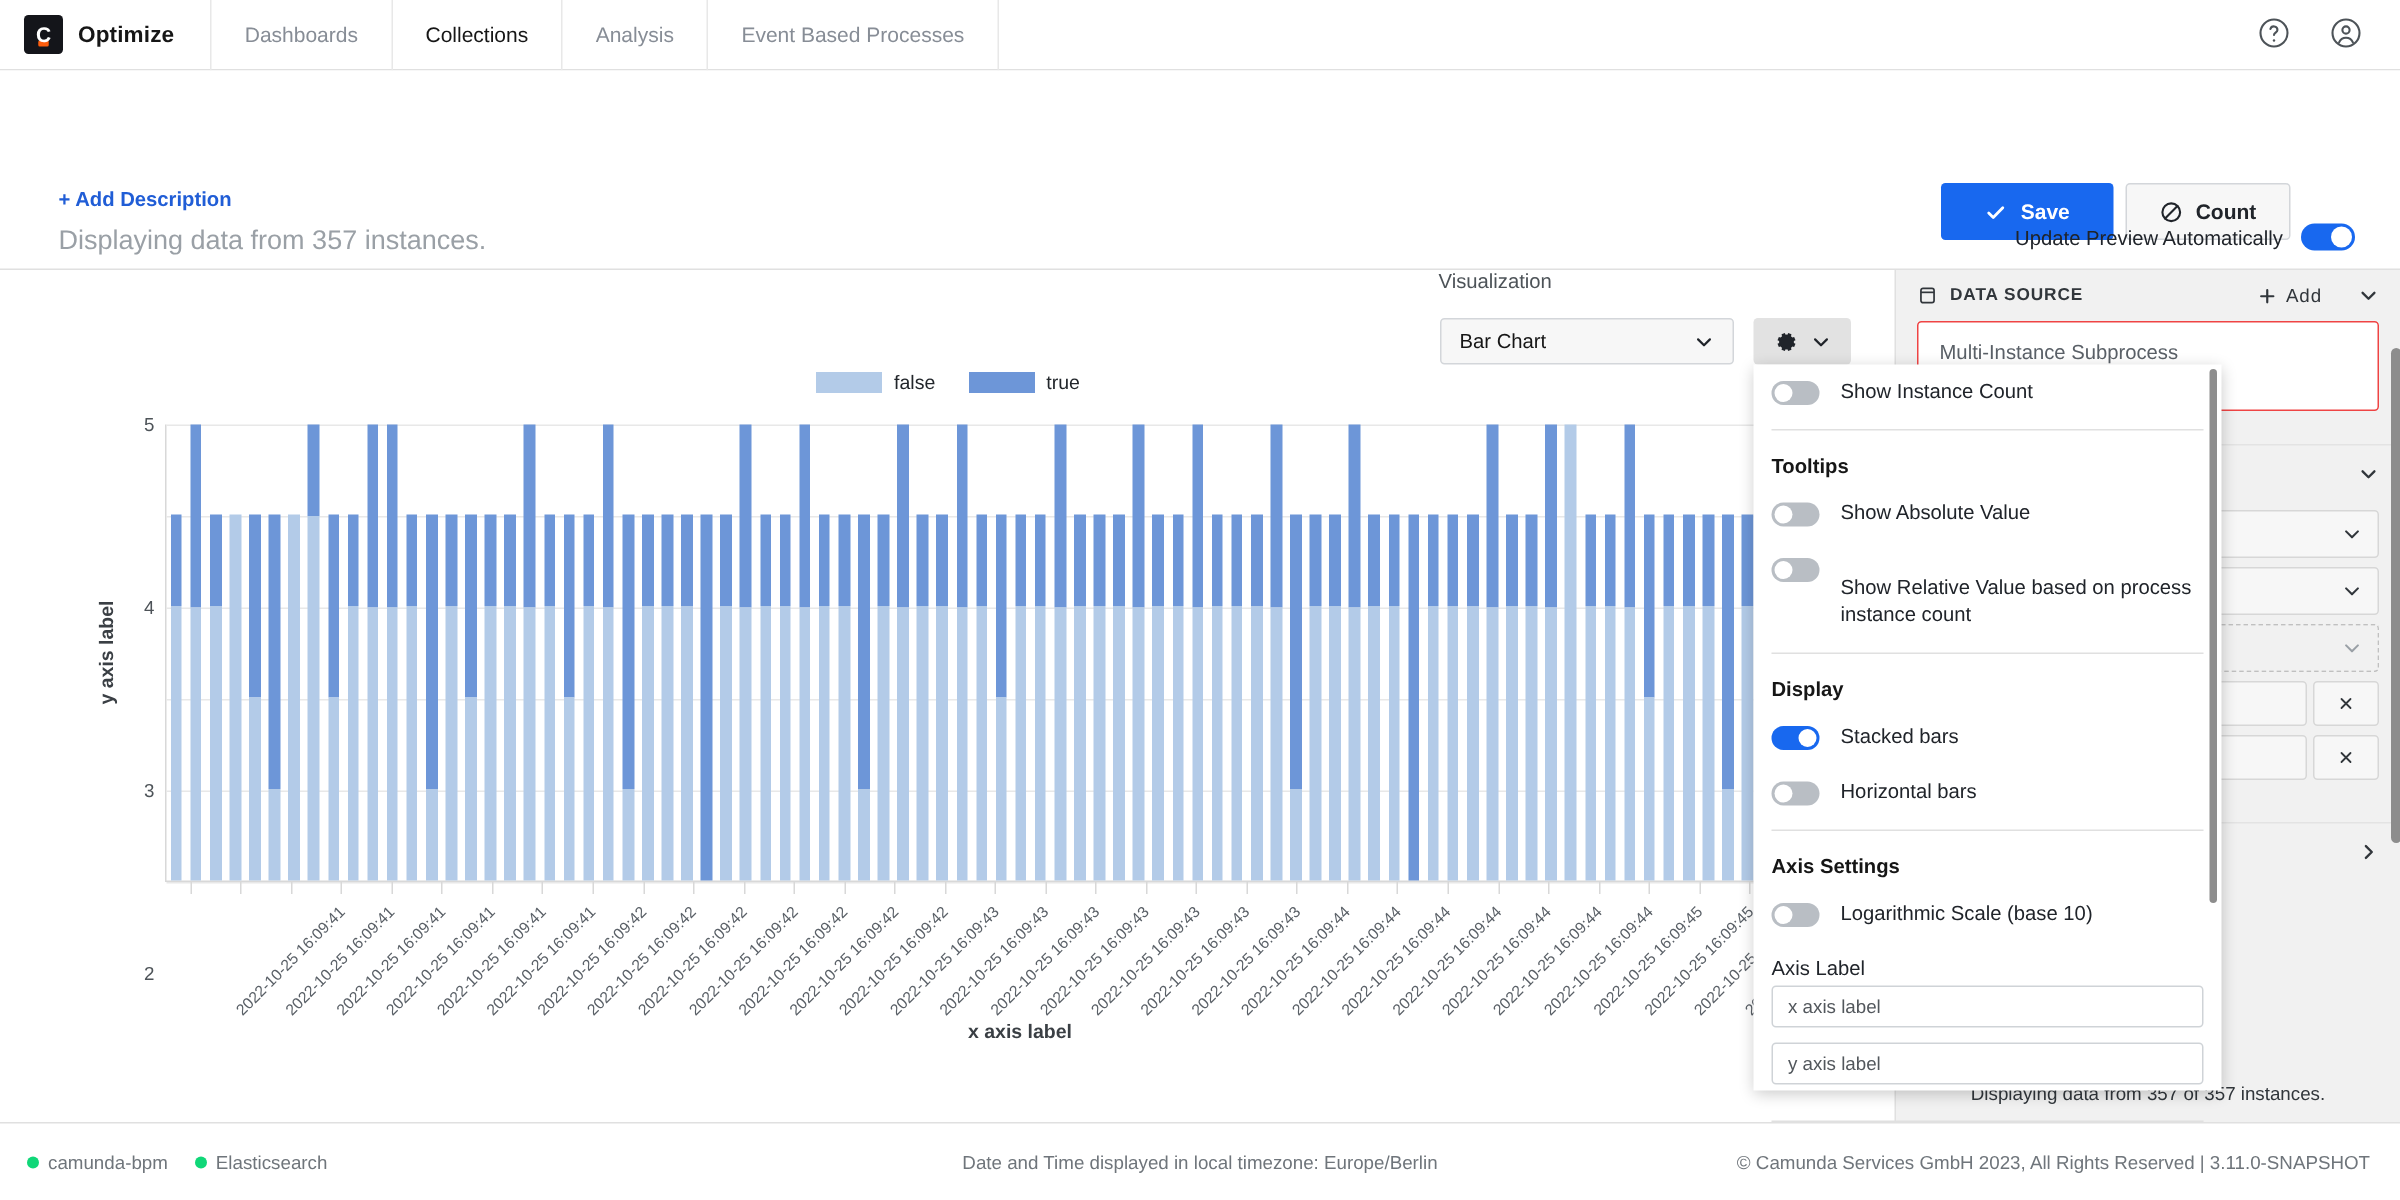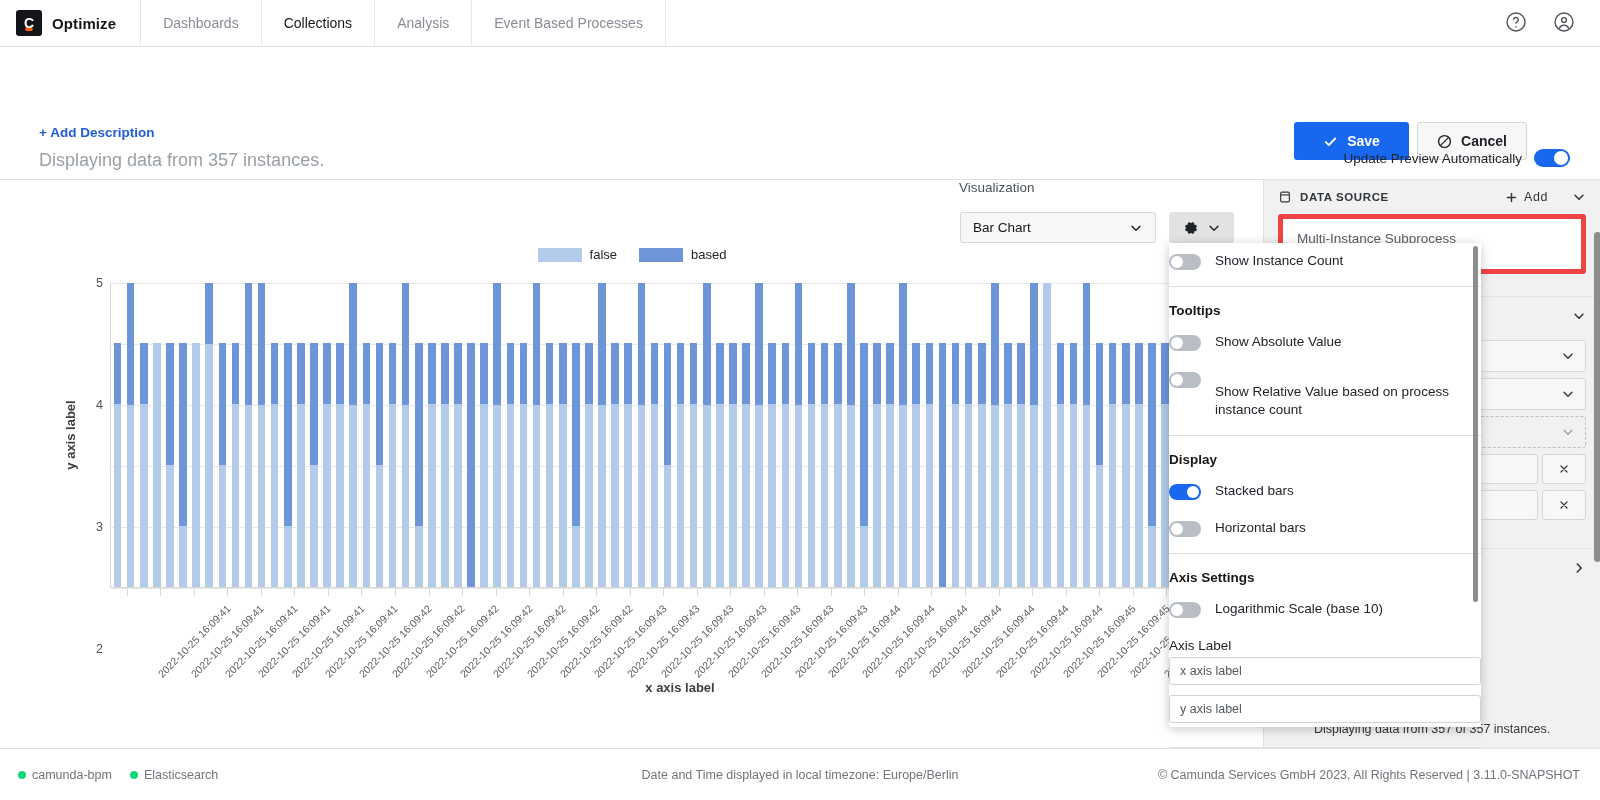--- a/index.html
+++ b/index.html
@@ -142,21 +142,21 @@
   .rightpanel {
     position:absolute; left:1264px; top:180px; width:336px; height:568px;
     background:#f1f1f1; overflow:hidden;
   }
   .rp-section-head {
     display:flex; align-items:center; height:34px; padding:0 14px; gap:8px;
     font-size:11.5px; letter-spacing:.6px; font-weight:700; color:#31363b;
   }
   .rp-add { margin-left:auto; display:flex; align-items:center; gap:6px; font-size:12.5px; font-weight:400; color:#31363b; cursor:pointer;}
   .rp-card {
-    margin:0 14px; background:#fff; border:5px solid #ef4444; border-radius:3px;
+    margin:0 14px; background:#fff; border:1px solid #ef4444; border-radius:3px;
     padding:12px 14px; font-size:13.5px; color:#5a6067; height:60px;
   }
   .rp-select {
     margin:6px 14px; height:32px; background:#f7f7f7; border:1px solid #d7d7d7; border-radius:3px;
     display:flex; align-items:center; padding:0 10px; font-size:13px; color:#31363b; cursor:pointer;
   }
   .rp-select.dashed { border:1px dashed #c0c0c0; background:#f1f1f1; }
   .rp-select .chev { margin-left:auto; }
   .rp-pillrow { margin:6px 14px; display:flex; gap:4px; }
   .rp-pill {
@@ -170,21 +170,21 @@
   }
   .rp-chevbar { display:flex; align-items:center; height:38px; padding:0 14px; border-top:1px solid #e3e3e3; }
   .rp-scroll {
     position:absolute; right:-1px; top:52px; width:7px; height:330px; background:#8d8d8d; border-radius:4px;
   }
 
   
   .popover {
     position:absolute; left:1169px; top:243px; width:312px; height:484px;
     background:#fff; box-shadow:0 2px 10px rgba(0,0,0,.22); z-index:40;
-    padding:0 0;
+    padding:0 12px;
   }
   .pop-row { display:flex; align-items:flex-start; gap:14px; padding:10px 0; font-size:13.5px; color:#20242a; }
   .pop-row .tgl { margin-top:1px; }
   .pop-div { height:1px; background:#e0e0e0; margin:6px 0; }
   .pop-h { font-size:13.5px; font-weight:700; color:#161616; padding:10px 0 6px 0;}
   .pop-sub { font-size:13.5px; color:#20242a; padding:10px 0 4px 0; }
   .pop-input {
     width:100%; height:28px; border:1px solid #cfd3d7; border-radius:3px;
     padding:0 10px; font-size:12.5px; color:#52575c; margin-bottom:10px;
     font-family:"Liberation Sans", sans-serif; background:#fff; outline:none;
@@ -250,39 +250,39 @@
     <span>Save</span>
   </button>
 
   <button class="btn-cancel">
     <span>
       <svg width="15" height="15" viewBox="0 0 16 16" fill="none" stroke="#20242a" stroke-width="1.5">
           <circle cx="8" cy="8" r="6.3"></circle>
           <path d="M3.6 12.4L12.4 3.6" stroke-linecap="round"></path>
         </svg>
     </span>
-    <span>Cancel</span>
+    <span>Count</span>
   </button>
 </div>
 
 <div class="update-preview">
   <span>Update Preview Automatically</span>
   <span class="tgl lg on"></span>
 </div>
 
 <div class="canvas">
   <div class="chart-wrap">
     <div class="legend">
       <div class="legend-item">
         <span class="legend-swatch" id="sw-false" style="background: rgb(179, 203, 232);"></span>
         <span>false</span>
       </div>
       <div class="legend-item">
         <span class="legend-swatch" id="sw-true" style="background: rgb(109, 150, 216);"></span>
-        <span>based</span>
+        <span>true</span>
       </div>
     </div>
 
     <div class="ylabel">y axis label</div>
 
     <div class="plot">
       <div id="gridlines">
           <div class="gridline" style="top: 305px;"></div>
           <div class="gridline" style="top: 244px;">
             <div class="ytick" style="top: 244px;">1</div>

